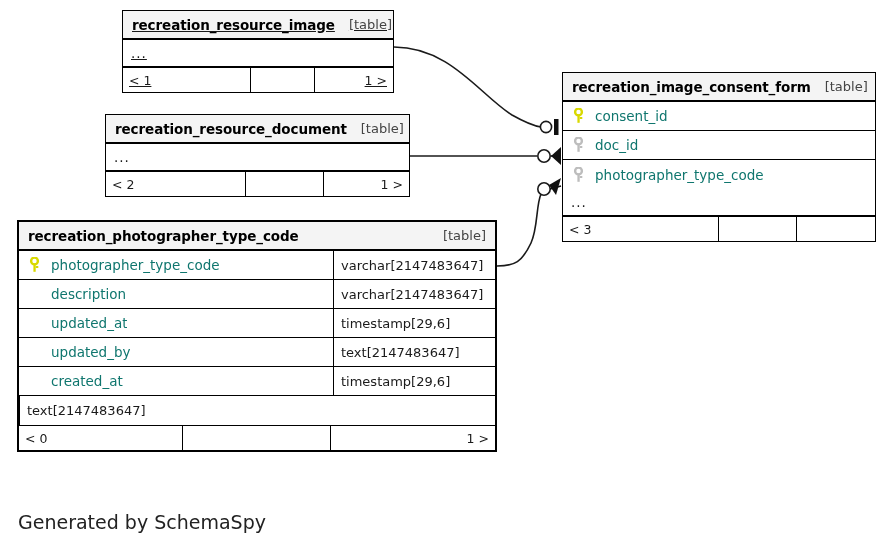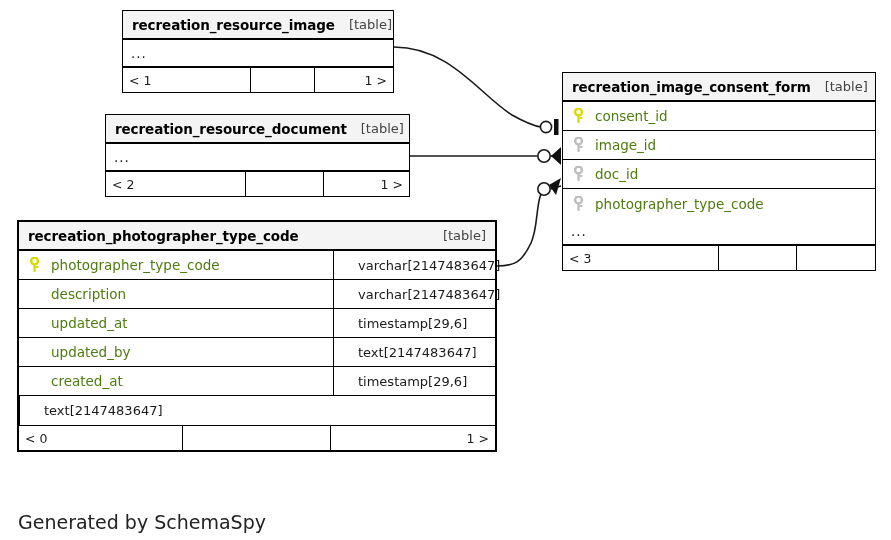--- a/index.html
+++ b/index.html
@@ -93,29 +93,29 @@
     box-sizing: border-box;
     height: 100%;
     overflow: hidden;
   }
   .row-type {
     flex: 0 0 auto;
     box-sizing: border-box;
     height: 100%;
     display: flex;
     align-items: center;
-    padding-left: 24px;
+    padding-left: 7px;
     padding-right: 6px;
     border-left: 1.5px solid #000000;
     font-size: 13px;
     white-space: nowrap;
   }
   .row-label {
     font-size: 13.5px;
-    color: #4d7c0f;
+    color: #0f766e;
     white-space: nowrap;
     overflow: hidden;
     text-overflow: ellipsis;
   }
 
   
   .key-icon {
     flex: 0 0 auto;
     width: 15px;
     height: 16px;
@@ -199,21 +199,21 @@
     </g>
 
     <g>
       <path d="M 497,266 C 515,266 522,262 531,243 C 538,228 536,205 541,194" fill="none" stroke="#1a1a1a" stroke-width="1.6"></path>
       <circle cx="544" cy="189" r="6.2" fill="#ffffff" stroke="#1a1a1a" stroke-width="1.6"></circle>
       <path d="M 561,178 L 549,185 L 556,195 Z" fill="#111111"></path>
       <path d="M 561,186 L 550,189" stroke="#111111" stroke-width="1.6"></path>
     </g>
   </svg>
 
-  <div class="table-box thin" style="left:122px; top:10px; width:272px;">
+  <div class="table-box thin" style="left:122px; top:10px; width:272px;text-decoration:underline;">
     <div class="tbl-header">
       <span class="tbl-title">recreation_resource_image</span>
       <span class="tbl-tag">[table]</span>
     </div>
     <div class="row-ellipsis">...</div>
     <div class="tbl-footer">
       <div class="foot-cell foot-left" style="width:128px;">&lt; 1</div>
       <div class="foot-cell" style="width:64px;"></div>
       <div class="foot-cell foot-right" style="flex:1;">1 &gt;</div>
     </div>
@@ -245,32 +245,20 @@
             <svg viewBox="0 0 15 16" width="15" height="16">
               <circle cx="7.5" cy="4" r="3.4" fill="none" stroke="#d9d900" stroke-width="2.4"></circle>
               <rect x="6.4" y="6.4" width="2.3" height="8.4" fill="#d9d900"></rect>
               <rect x="8.7" y="9.0" width="2.6" height="2.0" fill="#d9d900"></rect>
             </svg>
           </span>
           <span class="row-label">consent_id</span>
         </div>
       </div>
 
-      <div class="row">
-        <div class="row-name">
-          <span class="key-icon">
-            <svg viewBox="0 0 15 16" width="15" height="16">
-              <circle cx="7.5" cy="4" r="3.4" fill="none" stroke="#bdbdbd" stroke-width="2.4"></circle>
-              <rect x="6.4" y="6.4" width="2.3" height="8.4" fill="#bdbdbd"></rect>
-              <rect x="8.7" y="9.0" width="2.6" height="2.0" fill="#bdbdbd"></rect>
-            </svg>
-          </span>
-          <span class="row-label">image_id</span>
-        </div>
-      </div>
 
       <div class="row">
         <div class="row-name">
           <span class="key-icon">
             <svg viewBox="0 0 15 16" width="15" height="16">
               <circle cx="7.5" cy="4" r="3.4" fill="none" stroke="#bdbdbd" stroke-width="2.4"></circle>
               <rect x="6.4" y="6.4" width="2.3" height="8.4" fill="#bdbdbd"></rect>
               <rect x="8.7" y="9.0" width="2.6" height="2.0" fill="#bdbdbd"></rect>
             </svg>
           </span>

